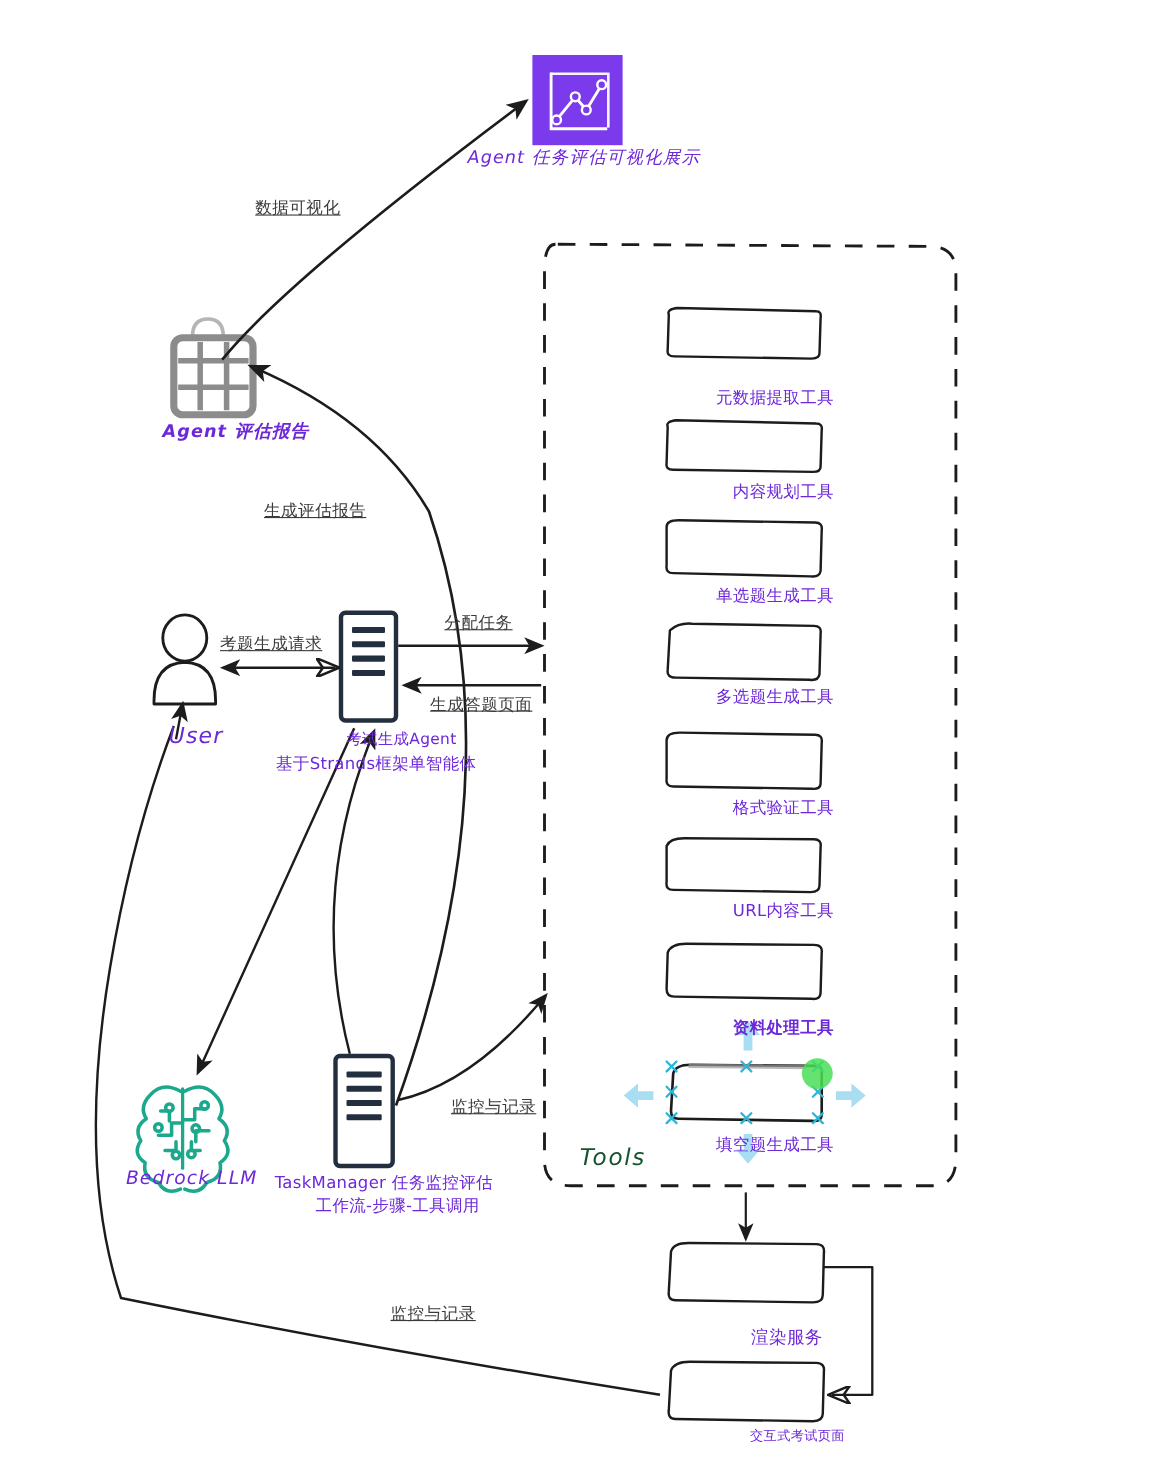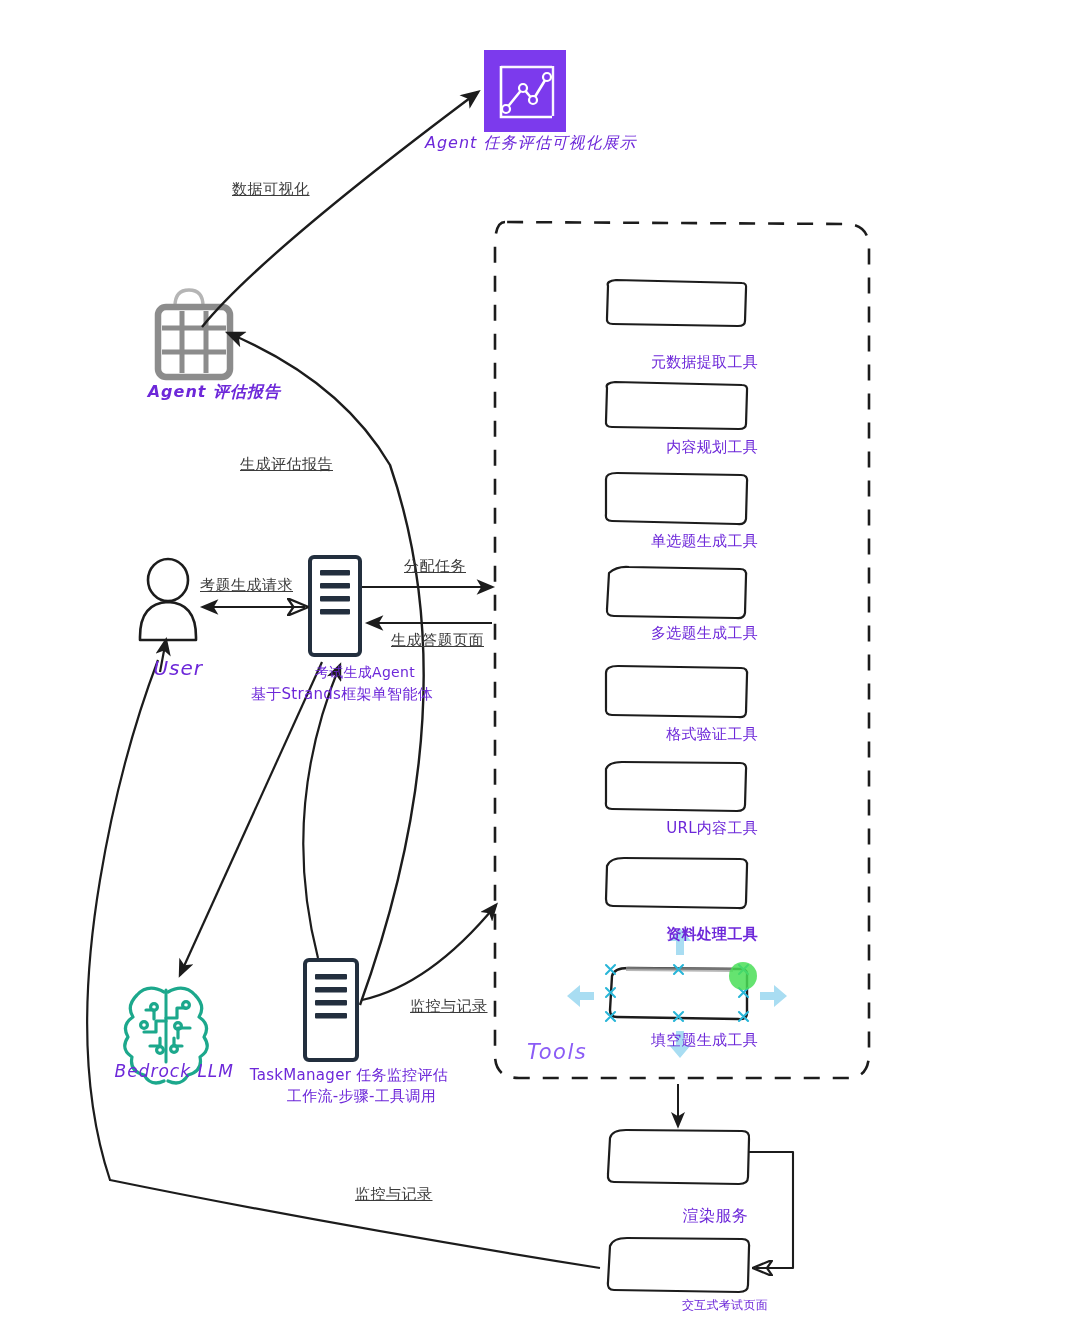--- a/index.html
+++ b/index.html
@@ -35,21 +35,21 @@
     text-decoration: underline;
   }
   .hand {
     font-family: "DejaVu Sans", sans-serif;
     font-style: italic;
     letter-spacing: 1px;
   }
   .tools-title {
     position: absolute;
     font-size: 21px;
-    color: #8b5cf6;
+    color: #14532d;
     font-style: italic;
     letter-spacing: 1.5px;
     font-family: "DejaVu Sans", sans-serif;
   }
 </style>
 </head>
 <body>
 
 <svg id="canvas" viewBox="0 0 1066 1326">
   <defs>

